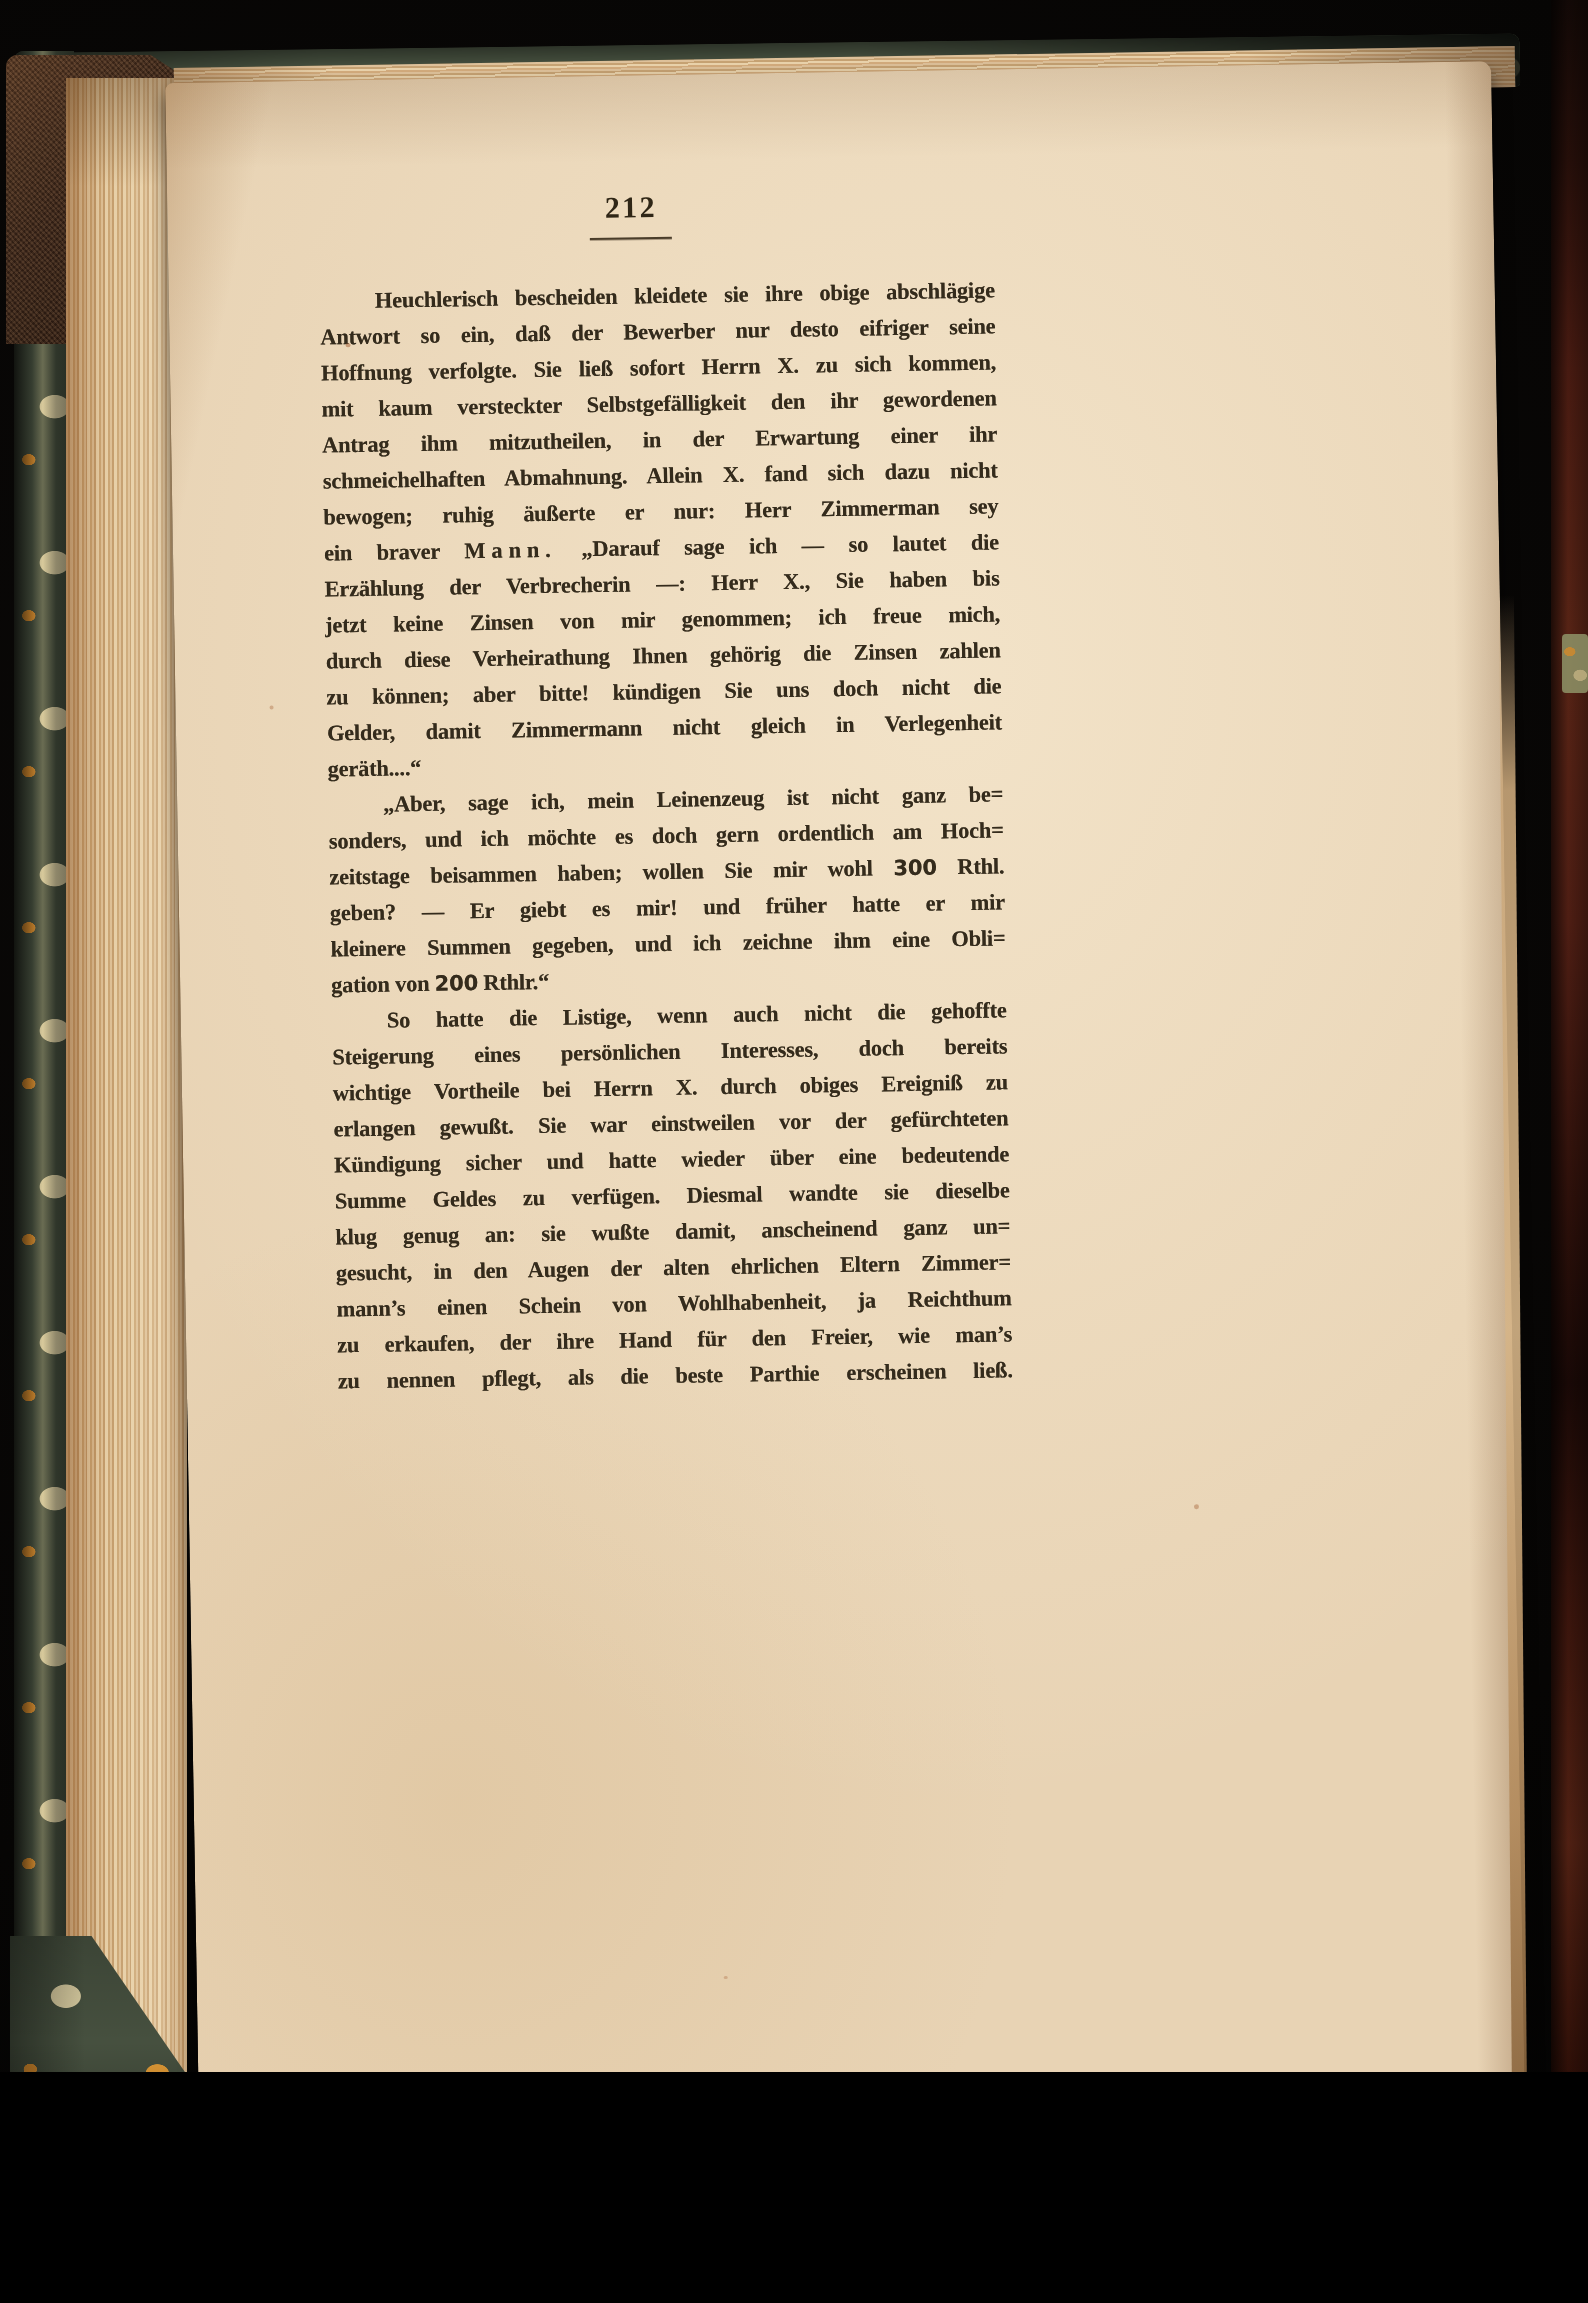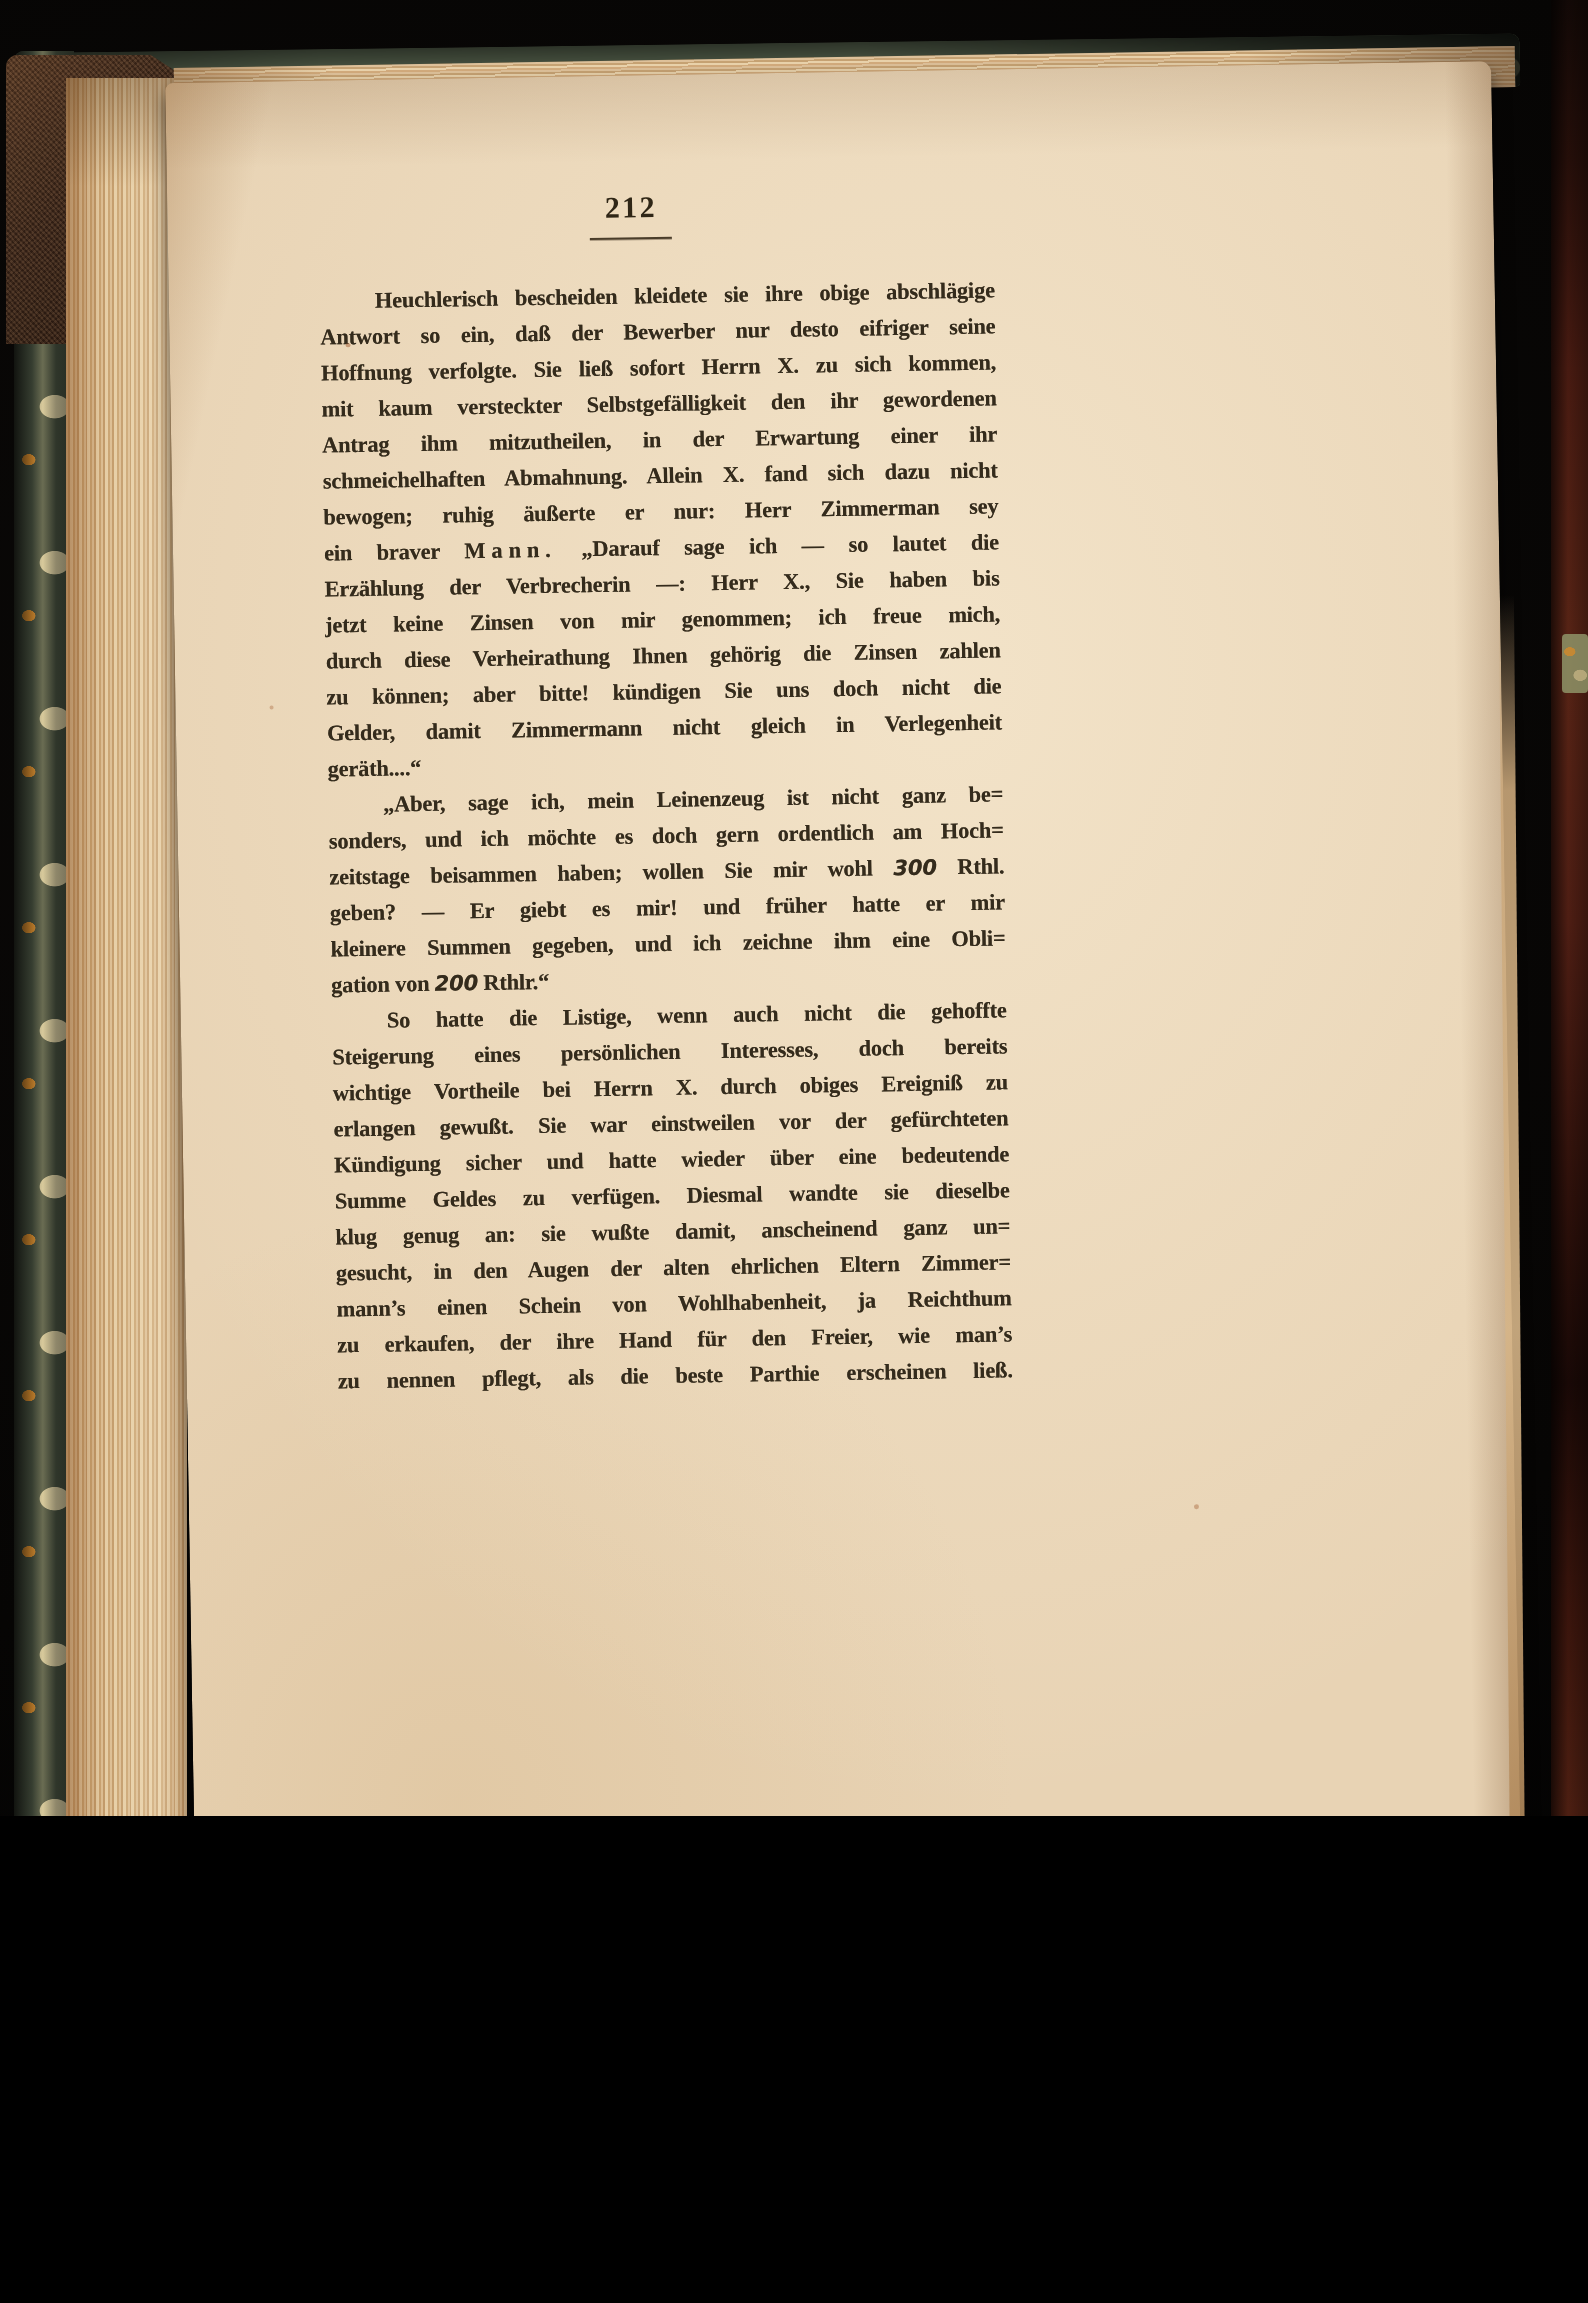--- a/index.html
+++ b/index.html
@@ -1,16 +1,16 @@
 <!DOCTYPE html>
 <html><head>
 <meta charset="utf-8">
 <style>
   html,body{margin:0;padding:0;background:#000;}
-  .scene{position:relative;width:1589px;height:1816px;background:
+  .scene{position:relative;width:1589px;height:2072px;background:
     radial-gradient(120% 80% at 40% 40%, #0b0908 0%, #060504 70%, #030303 100%);
     overflow:hidden;font-family:"Liberation Serif", serif;}
   
   .marble{
     background-color:#46503f;
     background-image:
       radial-gradient(25px 19.5px at 22% 28%, #d9cda1 0 58%, rgba(0,0,0,0) 62%),
       radial-gradient(19.5px 15.6px at 58% 64%, #e09a36 0 58%, rgba(0,0,0,0) 62%),
       radial-gradient(29px 21.5px at 82% 22%, #bcc094 0 55%, rgba(0,0,0,0) 59%),
       radial-gradient(17.6px 14.6px at 38% 80%, #cfc193 0 55%, rgba(0,0,0,0) 59%),
@@ -73,21 +73,21 @@
     background:#4a3d2a;box-shadow:0 1px 0 rgba(74,61,42,.4);}
   .text-block{position:absolute;left:151px;top:203px;width:675px;color:#342b1c;}
   .para{margin:0;}
   .line{height:36px;line-height:36px;font-size:22.4px;font-weight:700;
     letter-spacing:-0.2px;white-space:normal;
     text-align:justify;text-align-last:justify;
     text-shadow:0 0 0.5px rgba(52,43,28,.65);}
   .line.indent{text-indent:55px;}
   .line.end{text-align:left;text-align-last:left;}
   .seg-sp{letter-spacing:5.9px;}
-  .seg-num{font-family:"DejaVu Sans", sans-serif;font-weight:700;font-size:0.94em;font-style:italic;}
+  .seg-num{font-family:"DejaVu Sans", sans-serif;font-weight:700;font-size:0.94em;}
   
   .edge-right{position:absolute;left:1506px;top:595px;width:14.6px;height:1629px;
     transform:rotate(-0.5deg);opacity:.9;
     background:linear-gradient(to bottom, rgba(202,167,122,0), #caa77a 12%, #d6b588 45%, #b28a5c 75%, #8a653d 92%, rgba(138,101,61,0));}
   .edge-bottom{position:absolute;left:234px;top:2235px;width:1209px;height:23.4px;
     transform:rotate(-0.55deg);opacity:.75;
     background:linear-gradient(to bottom, #b99364, #7a5531 55%, rgba(60,40,20,0));}
   .cover-right{position:absolute;left:1551px;top:0;width:38px;height:2304px;
     background:
       linear-gradient(to right, rgba(0,0,0,.7), rgba(0,0,0,.15) 45%, rgba(0,0,0,.4)),

